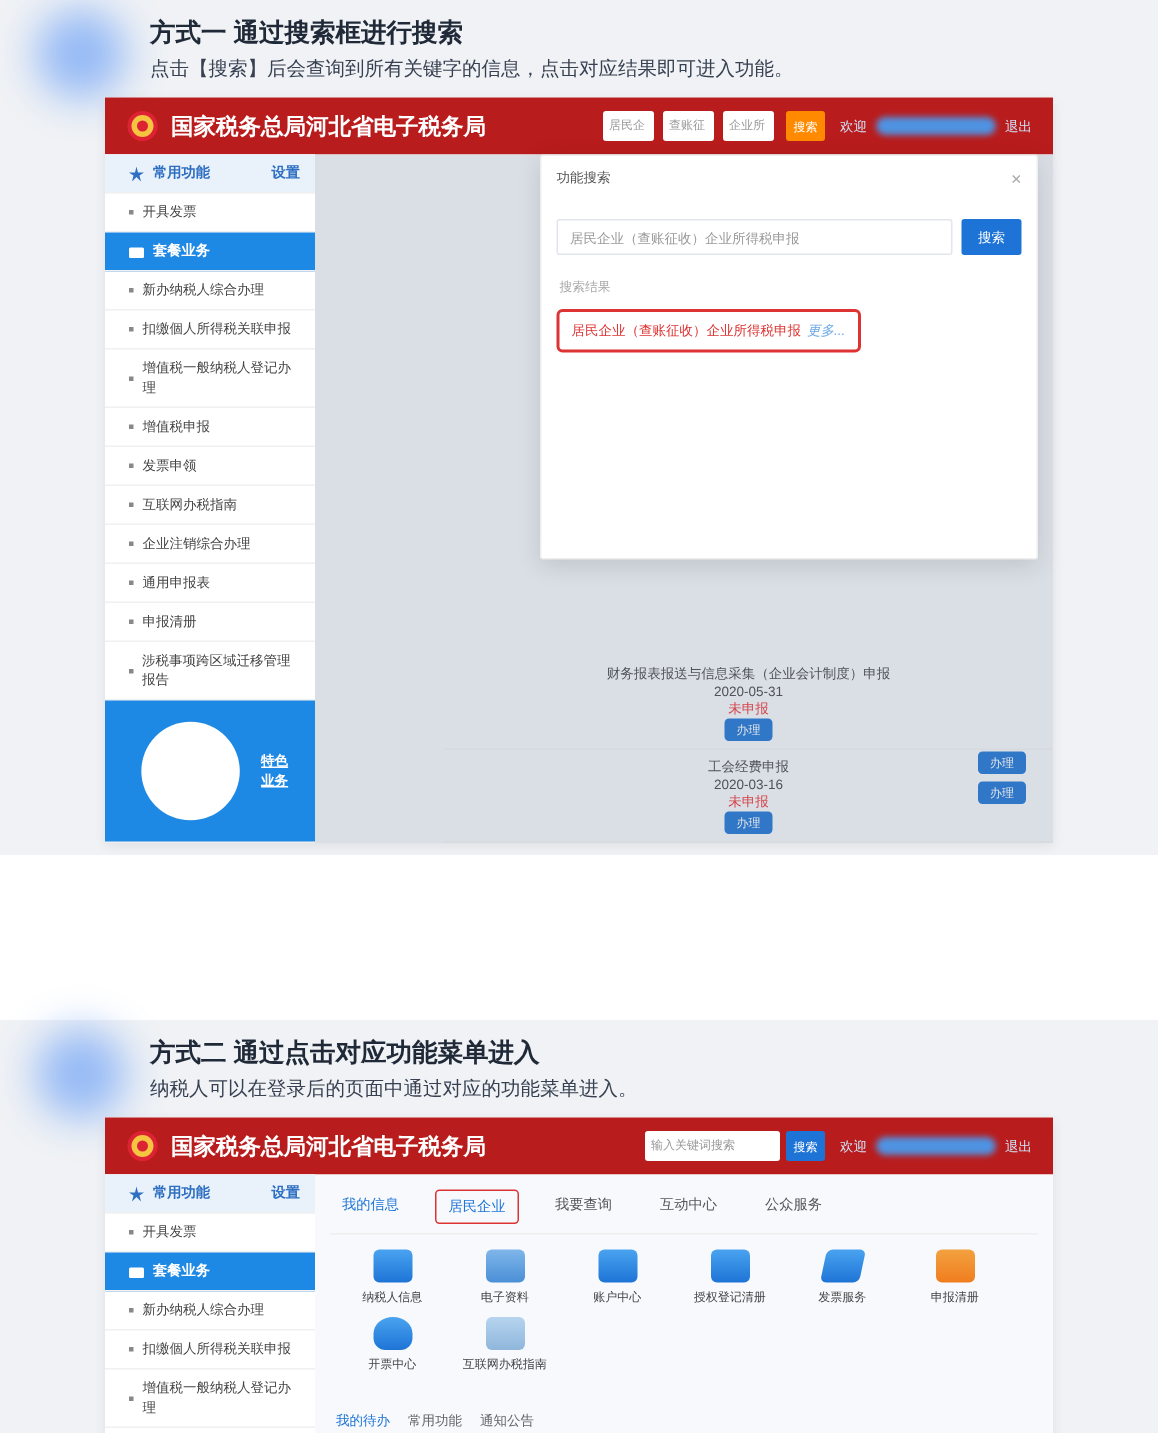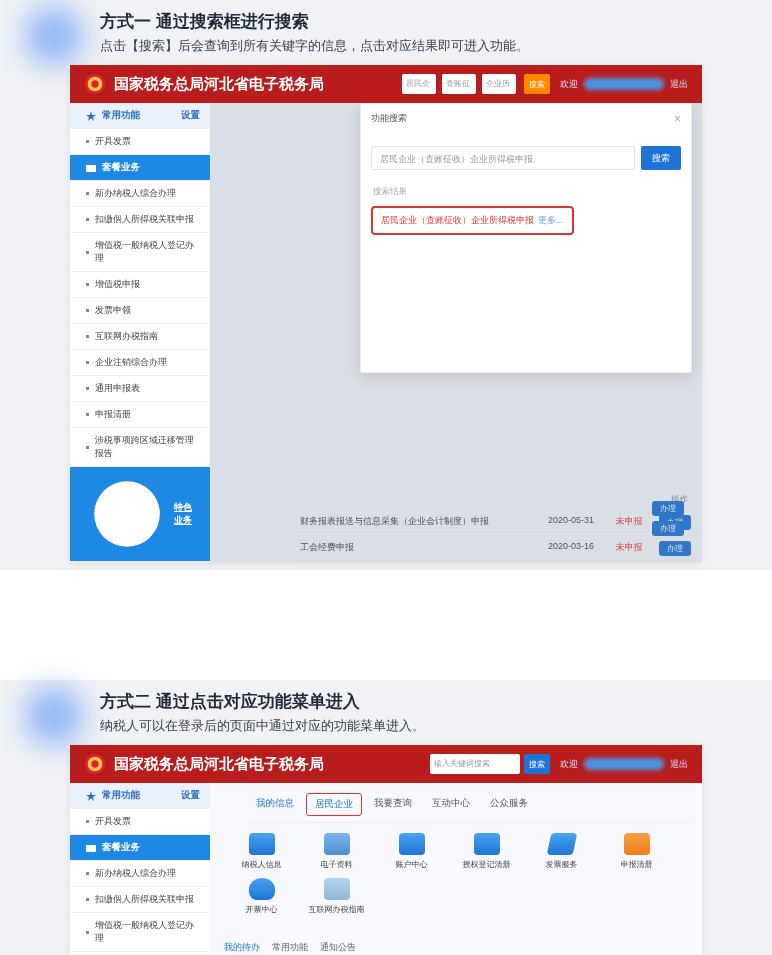--- a/index.html
+++ b/index.html
@@ -22,48 +22,48 @@
   .smudge { display: inline-block; width: 80px; height: 12px; background: #4e93e2; border-radius: 6px; filter: blur(2px); }
   .body { display: flex; min-height: 310px; background: #f7f9fc; }
   .sidebar { width: 140px; background: #fff; font-size: 9px; color: #444; }
   .sb-item { padding: 6px 10px 6px 16px; border-bottom: 1px solid #f0f0f0; display: flex; align-items: center; gap: 6px; }
   .sb-dot { width: 3px; height: 3px; background: #888; display: inline-block; }
   .sb-header { background: #e9f1fb; color: #2f6fc2; font-weight: 600; font-size: 9.5px; }
   .sb-header .icon { width: 10px; height: 10px; }
   .sb-header.blue { background: #1e88e5; color: #fff; }
   .sb-footer { background: #1e88e5; color: #fff; font-weight: 600; text-decoration: underline; }
   .main { flex: 1; padding: 8px 10px; position: relative; }
-  .tabs { display: flex; gap: 4px; font-size: 9.5px; color: #555; padding: 2px 0 6px 0; border-bottom: 1px solid #eee; margin-left: 28px; }
+  .tabs { display: flex; gap: 16px; font-size: 9.5px; color: #555; padding: 2px 0 6px 0; border-bottom: 1px solid #eee; }
   .tab { padding: 4px 8px; border-radius: 3px; }
   .tab.active { color: #1e74d6; border: 1px solid #d33; }
   .tab.primary { color: #1e74d6; }
   .icon-grid { padding: 10px 4px; display: flex; flex-wrap: wrap; gap: 0; }
   .ig-item { width: 75px; text-align: center; font-size: 8px; color: #444; margin-bottom: 8px; }
   .ig-icon { width: 26px; height: 22px; margin: 0 auto 4px auto; border-radius: 4px; }
   .sub-tabs { display: flex; gap: 12px; font-size: 9px; color: #666; border-bottom: 1px solid #eee; padding: 4px 4px 6px 4px; margin-top: 4px; }
   .sub-tabs .stab { padding-bottom: 4px; }
   .sub-tabs .stab.active { color: #1e74d6; border-bottom: 2px solid #1e74d6; }
   .table { font-size: 9px; color: #444; }
-  .trow { display: flex; padding: 5px 4px; border-bottom: 1px solid #f2f2f2; }
+  .trow { display: flex; align-items: center; padding: 5px 4px; border-bottom: 1px solid #f2f2f2; flex-direction: column; }
   .tname { flex: 1; }
   .tdate { width: 70px; text-align: center; }
   .tstat { width: 46px; text-align: center; color: #e33; }
   .top { width: 46px; text-align: center; }
   .pill { display: inline-block; background: #1e74d6; color: #fff; font-size: 8px; padding: 2px 8px; border-radius: 3px; }
   
   .modal-mask { position: absolute; inset: 0; background: rgba(120,130,150,0.22); }
   .modal { position: absolute; top: 0; left: 150px; right: 10px; background: #fff; border: 1px solid #eee; box-shadow: 0 4px 16px rgba(0,0,0,0.12); border-radius: 2px; padding: 8px 10px 30px 10px; min-height: 270px; }
   .modal-title { font-size: 9px; color: #555; display: flex; justify-content: space-between; align-items: flex-start; margin-bottom: 20px; }
   .modal-close { color: #aaa; font-size: 12px; cursor: pointer; }
   .search-row { display: flex; gap: 6px; align-items: center; margin-bottom: 6px; }
   .search-in { flex: 1; height: 24px; border: 1px solid #e2e6ec; border-radius: 2px; font-size: 9px; color: #999; padding: 0 8px; line-height: 24px; }
   .search-go { width: 40px; height: 24px; background: #1e74d6; color: #fff; font-size: 9px; border-radius: 2px; display: flex; align-items: center; justify-content: center; }
   .hint { font-size: 8.5px; color: #aaa; margin: 16px 2px 8px 2px; }
   .result-box { border: 2px solid #d33; border-radius: 4px; padding: 6px 8px; font-size: 9px; color: #d33; display: inline-flex; align-items: center; gap: 4px; }
-  .result-box .more { color: #6aa7e8; }
+  .result-box .more { color: #6aa7e8; font-style: italic; }
   
   .faint-icon { position: absolute; right: 18px; top: 46px; text-align: center; font-size: 8px; color: #777; }
   .faint-icon .ig-icon { background: linear-gradient(#f3a140,#f07d1e); border-radius: 4px; width: 24px; height: 18px; margin: 0 auto 4px auto; }
   .mini-pill { position:absolute; right:18px; background:#1e74d6; color:#fff; font-size:8px; padding:2px 8px; border-radius:3px; }
 </style>
 </head>
 <body>
 
 <div class="section">
   <div class="blob"></div>
@@ -163,21 +163,20 @@
         </div>
       </div>
 
       <div class="main" style="position:relative">
         <div class="faint-icon">
           <div class="ig-icon"></div>
           <div>申报清册</div>
         </div>
 
         <div style="position:absolute; left:86px; right:0; bottom:0;">
-          <div style="text-align:right; font-size:8.5px; color:#888; padding:2px 14px 4px 0">操作</div>
           <span class="mini-pill" style="bottom:46px">办理</span>
           <span class="mini-pill" style="bottom:26px">办理</span>
           <div class="table">
             <div class="trow">
               <div class="tname">财务报表报送与信息采集（企业会计制度）申报</div>
               <div class="tdate">2020-05-31</div>
               <div class="tstat">未申报</div>
               <div class="top"><span class="pill">办理</span></div>
             </div>
             <div class="trow">

